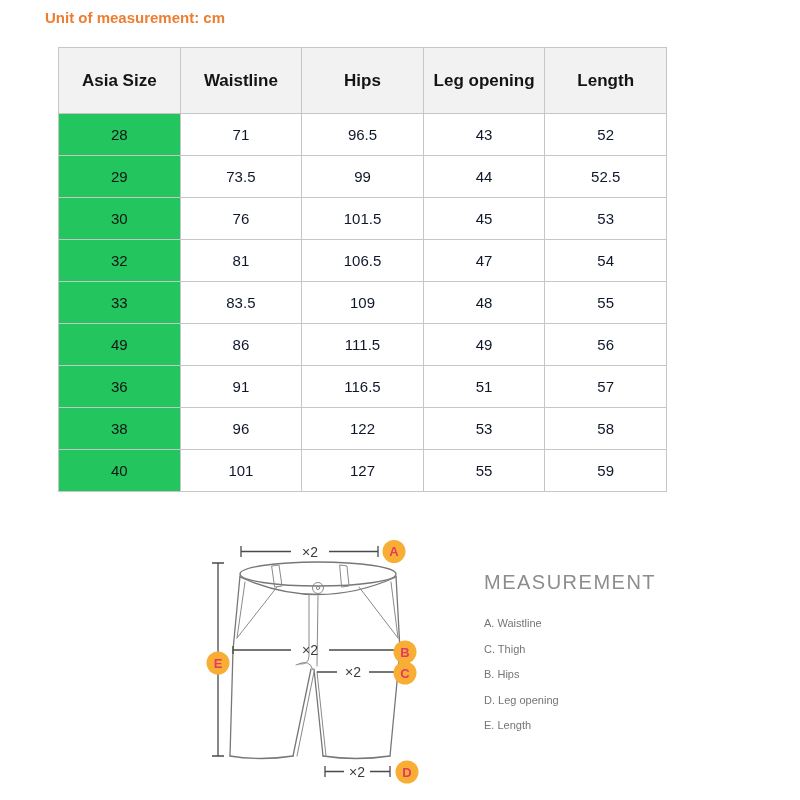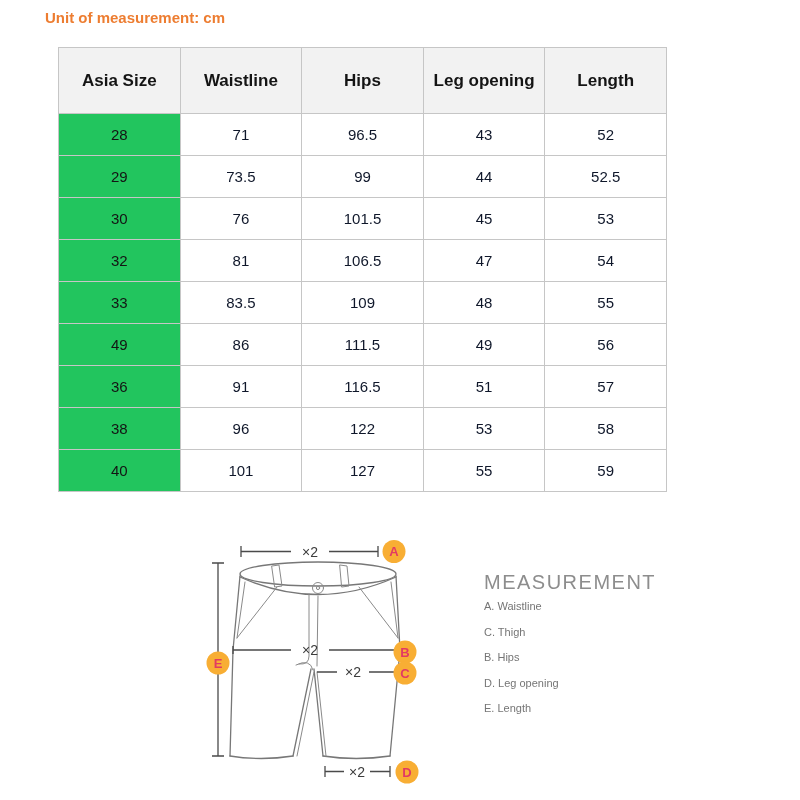--- a/index.html
+++ b/index.html
@@ -27,21 +27,21 @@
     background:#22c55e;font-weight:normal;color:#141414;
   }
   svg.diagram{position:absolute;left:188px;top:530px;}
   .shorts-line{stroke:#777777;stroke-width:1.3;fill:none;stroke-linecap:round;stroke-linejoin:round;}
   .shorts-thin{stroke:#8a8a8a;stroke-width:1;fill:none;stroke-linecap:round;}
   .measure-line{stroke:#4a4a4a;stroke-width:1.3;fill:none;stroke-linecap:butt;}
   .measure-text{font-size:14px;fill:#3c3c3c;text-anchor:middle;font-family:"Liberation Sans",sans-serif;}
   .badge-letter{font-size:13px;font-weight:bold;text-anchor:middle;font-family:"Liberation Sans",sans-serif;}
   .legend{position:absolute;left:484px;top:571px;width:230px;}
   .legend-title{
-    font-size:20px;color:#8d8d8d;letter-spacing:1.5px;
+    font-size:20px;color:#8d8d8d;letter-spacing:1.5px;margin-bottom:17px;
   }
   .legend-item{
     font-size:11px;color:#757575;line-height:25.5px;
   }
 </style>
 </head>
 <body>
 
 <div class="page">
 

